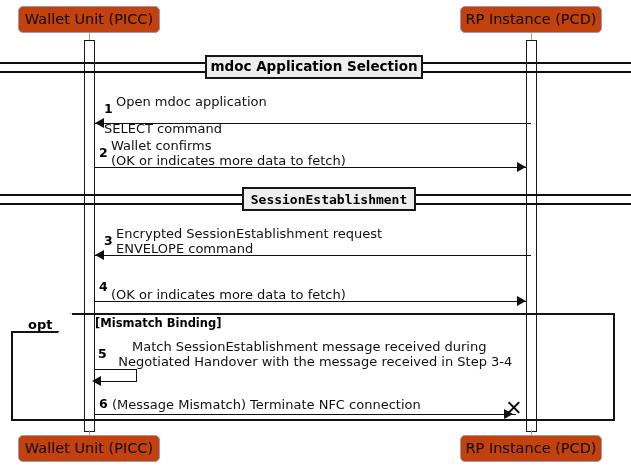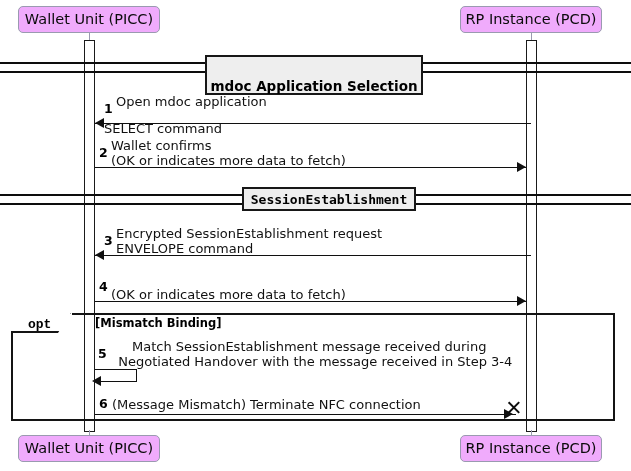--- a/index.html
+++ b/index.html
@@ -20,21 +20,21 @@
     position: absolute;
     left: 0; top: 0;
     width: 631px;
     height: 471px;
   }
 
   
   .participant {
     position: absolute;
     box-sizing: border-box;
-    background: #f0abfc;
+    background: #c2410c;
     border: 1px solid #9a9ab0;
     border-radius: 5px;
     font-size: 14.5px;
     line-height: 1;
     color: #0b0b0b;
     display: flex;
     align-items: center;
     justify-content: center;
     padding: 0 10px;
     white-space: nowrap;
@@ -115,21 +115,20 @@
     border-width: 0 0 22px 14px;
     border-color: transparent transparent #ffffff transparent;
   }
   .frag-tab-label {
     position: absolute;
     font-weight: bold;
     font-size: 13px;
     line-height: 1;
     color: #000;
     white-space: nowrap;
-    font-family: Liberation Mono, monospace;
   }
   .frag-cond {
     position: absolute;
     font-weight: bold;
     font-size: 11.5px;
     line-height: 1;
     color: #000;
     white-space: nowrap;
   }
 
@@ -215,21 +214,21 @@
 
   <div class="participant p-wallet-top">
     <span>Wallet Unit (PICC)</span>
   </div>
   <div class="participant p-rp-top">
     <span>RP Instance (PCD)</span>
   </div>
 
   <div class="divider-rule" style="top:62px;"></div>
   <div class="divider-rule" style="top:71px;"></div>
-  <div class="divider-label" style="left:205px; top:55px; width:218px; height:40px;align-items:flex-end;">
+  <div class="divider-label" style="left:205px; top:55px; width:218px; height:24px;">
     <span>mdoc Application Selection</span>
   </div>
 
   <div class="msg-num" style="left:104px; top:103px;">1</div>
   <div class="msg-text" style="left:116px; top:94px;">Open mdoc application</div>
   <div class="msg-text" style="left:104px; top:109px;margin-top:12px;">SELECT command</div>
   <div class="msg-line" style="left:95px; top:123px; width:436px;"></div>
   <div class="arrow-left" style="left:95px; top:118px;"></div>
 
   <div class="msg-num" style="left:99px; top:147px;">2</div>

